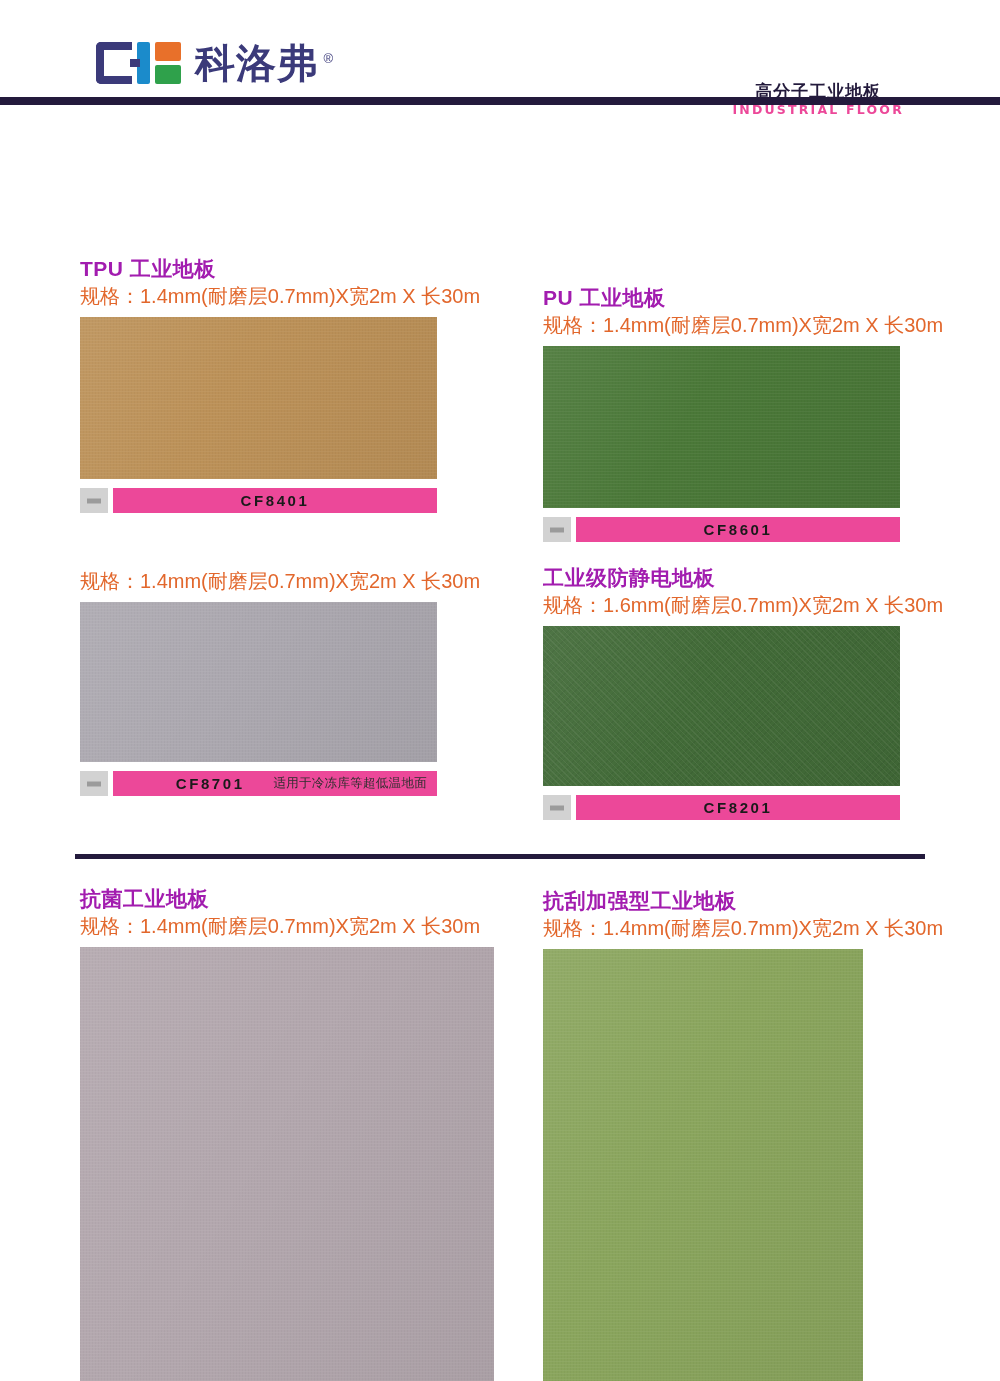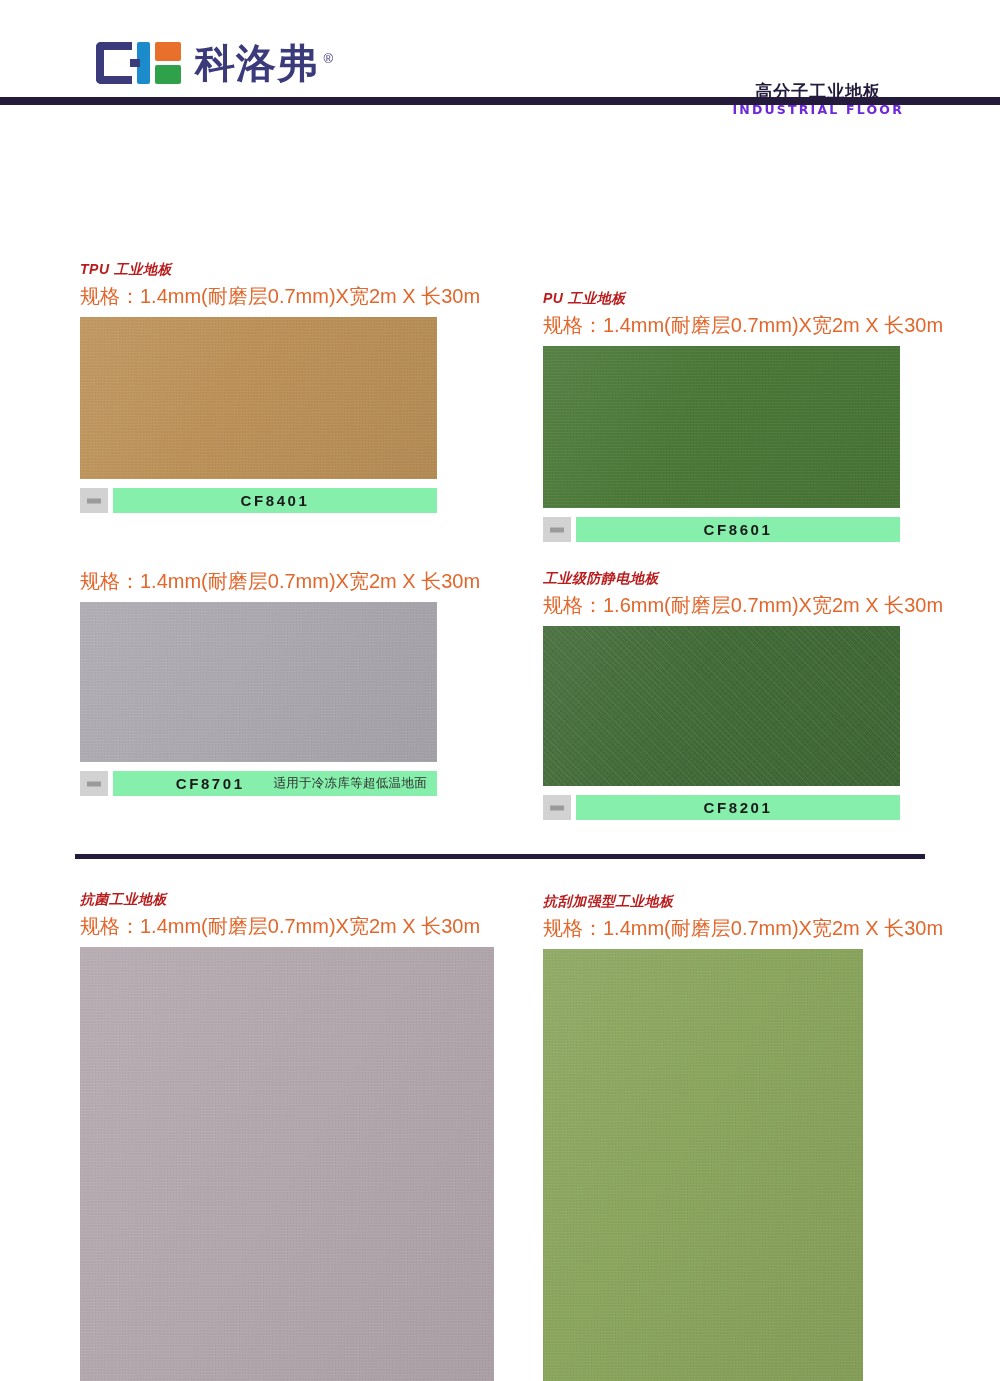--- a/index.html
+++ b/index.html
@@ -132,21 +132,21 @@
   .hr-cn {
     font-size: 17px;
     font-weight: bold;
     color: #231A3C;
     letter-spacing: 1px;
     line-height: 20px;
   }
   .hr-en {
     font-size: 12.5px;
     font-weight: bold;
-    color: #6d28d9;
+    color: #ec4899;
     letter-spacing: 2.2px;
     line-height: 15px;
     font-family: "DejaVu Sans", sans-serif;
   }
 
   .hr-line-orange {
     width: 56px;
     height: 5px;
     background: #E8702A;
     margin-left: 10px;
@@ -161,27 +161,26 @@
 
   .grid {
     position: relative;
   }
 
   .product {
     position: absolute;
   }
 
   .p-title {
-    font-size: 14px;
-    font-weight: bold;
-    color: #b91c1c;
+    font-size: 21px;
+    font-weight: bold;
+    color: #a21caf;
     letter-spacing: 0.5px;
     line-height: 24px;
     white-space: nowrap;
-    font-style: italic;
   }
 
   .p-spec {
     font-size: 20px;
     color: #E2672C;
     line-height: 22px;
     margin-top: 4px;
     white-space: nowrap;
   }
 
@@ -230,21 +229,21 @@
     position: absolute;
     left: 7px;
     top: 50%;
     transform: translateY(-50%);
     width: 14px;
     height: 5px;
     background: #9B9B9B;
   }
   .lb-main {
     flex: 1 1 auto;
-    background: #86efac;
+    background: #ec4899;
     margin-left: 5px;
     display: flex;
     align-items: center;
     position: relative;
   }
   .lb-code {
     flex: 1 1 auto;
     text-align: center;
     font-size: 15px;
     font-weight: bold;

